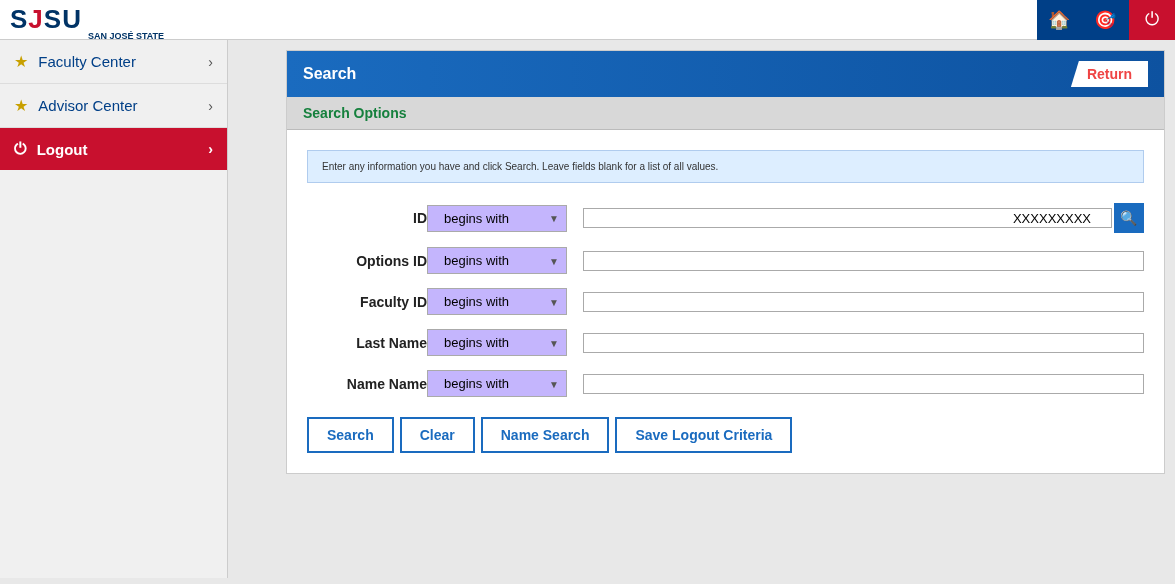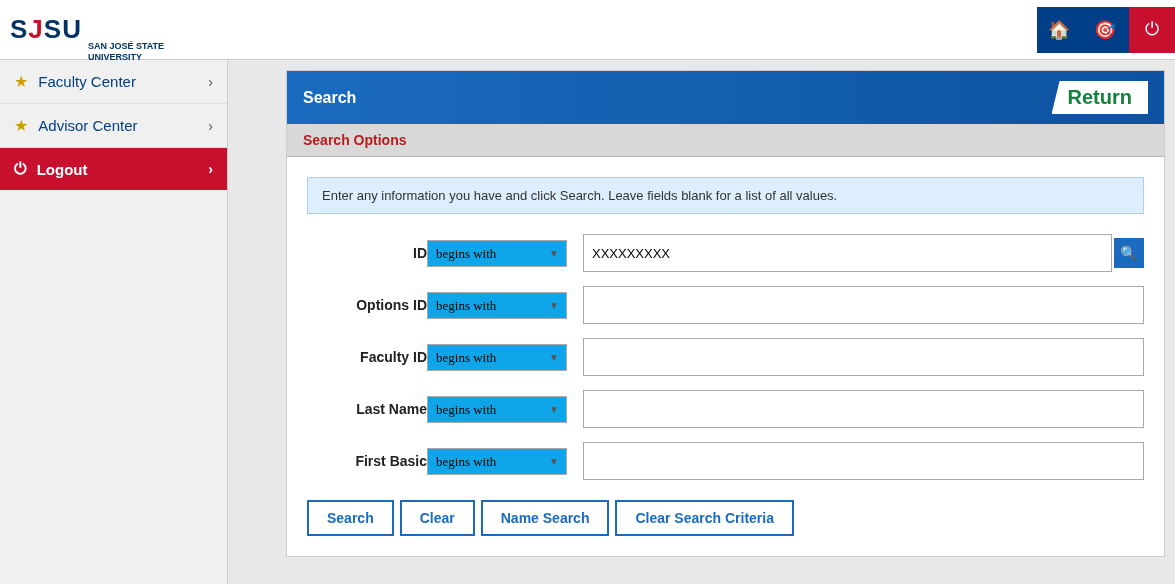--- a/index.html
+++ b/index.html
@@ -1,21 +1,21 @@
 <!DOCTYPE html>
 <html><head>
   <meta charset="utf-8">
   <style>
     * { box-sizing: border-box; margin: 0; padding: 0; }
     body { font-family: Arial, sans-serif; font-size: 14px; background: #e8e8e8; width: 1175px; height: 584px; overflow: hidden; }
 
     
     .header {
       background: #fff;
-      height: 60px;
+      height: 40px;
       display: flex;
       align-items: center;
       justify-content: space-between;
       border-bottom: 1px solid #ccc;
     }
     .header-logo {
       display: flex;
       align-items: center;
       padding-left: 10px;
     }
@@ -128,44 +128,44 @@
       color: white;
       padding: 10px 16px;
       font-size: 16px;
       font-weight: bold;
       display: flex;
       align-items: center;
       justify-content: space-between;
     }
     .return-btn {
       background: white;
-      color: #15803d;
+      color: #ef4444;
       border: none;
       padding: 5px 16px;
-      font-size: 20px;
+      font-size: 14px;
       font-weight: bold;
       cursor: pointer;
       clip-path: polygon(8px 0%, 100% 0%, 100% 100%, 0% 100%);
     }
     .search-options-bar {
       background: #d8d8d8;
       padding: 8px 16px;
       font-size: 14px;
       font-weight: bold;
-      color: #b91c1c;
+      color: #15803d;
       border-bottom: 1px solid #bbb;
     }
     .search-body {
       padding: 20px 20px;
     }
     .info-box {
       background: #ddeeff;
       border: 1px solid #b0ccee;
       padding: 10px 14px;
-      font-size: 13px;
+      font-size: 10px;
       color: #333;
       margin-bottom: 20px;
     }
 
     .form-row {
       display: flex;
       align-items: center;
       margin-bottom: 14px;
     }
     .form-label {
@@ -186,40 +186,40 @@
       font-size: 10px;
       color: #555;
       position: absolute;
       right: 8px;
       top: 50%;
       transform: translateY(-50%);
       pointer-events: none;
     }
     .select-wrapper select {
       width: 100%;
-      padding: 5px 8px;
+      padding: 5px 16px;
       border: 1px solid #aaa;
-      background: #0ea5e9;
+      background: #c4b5fd;
       font-size: 13px;
       appearance: none;
       -webkit-appearance: none;
       cursor: pointer;
-      font-family: Liberation Serif, serif;
     }
     .form-input-wrapper {
       display: flex;
       align-items: center;
       flex: 1;
     }
     .form-input {
       flex: 1;
-      padding: 5px 8px;
+      padding: 5px 20px;
       border: 1px solid #aaa;
       font-size: 13px;
-      height: 38px;
+      height: 20px;
+      text-align: right;
     }
     .search-icon-btn {
       width: 30px;
       height: 30px;
       background: #1a6bbf;
       border: none;
       color: white;
       font-size: 14px;
       cursor: pointer;
       display: flex;
@@ -362,36 +362,36 @@
               <option>contains</option>
               <option>=</option>
             </select>
           </div>
           <div class="form-input-wrapper">
             <input class="form-input" type="text" value="" style="">
           </div>
         </div>
 
         <div class="form-row">
-          <div class="form-label">First Basic</div>
+          <div class="form-label">Name Name</div>
           <div class="select-wrapper">
             <select>
               <option>begins with</option>
               <option>contains</option>
               <option>=</option>
             </select>
           </div>
           <div class="form-input-wrapper">
             <input class="form-input" type="text" value="" style="">
           </div>
         </div>
 
         <div class="action-buttons">
           <button class="action-btn">Search</button>
           <button class="action-btn">Clear</button>
           <button class="action-btn">Name Search</button>
-          <button class="action-btn">Clear Search Criteria</button>
+          <button class="action-btn">Save Logout Criteria</button>
         </div>
 
       </div>
     </div>
   </div>
 </div>
 
 </body></html>

